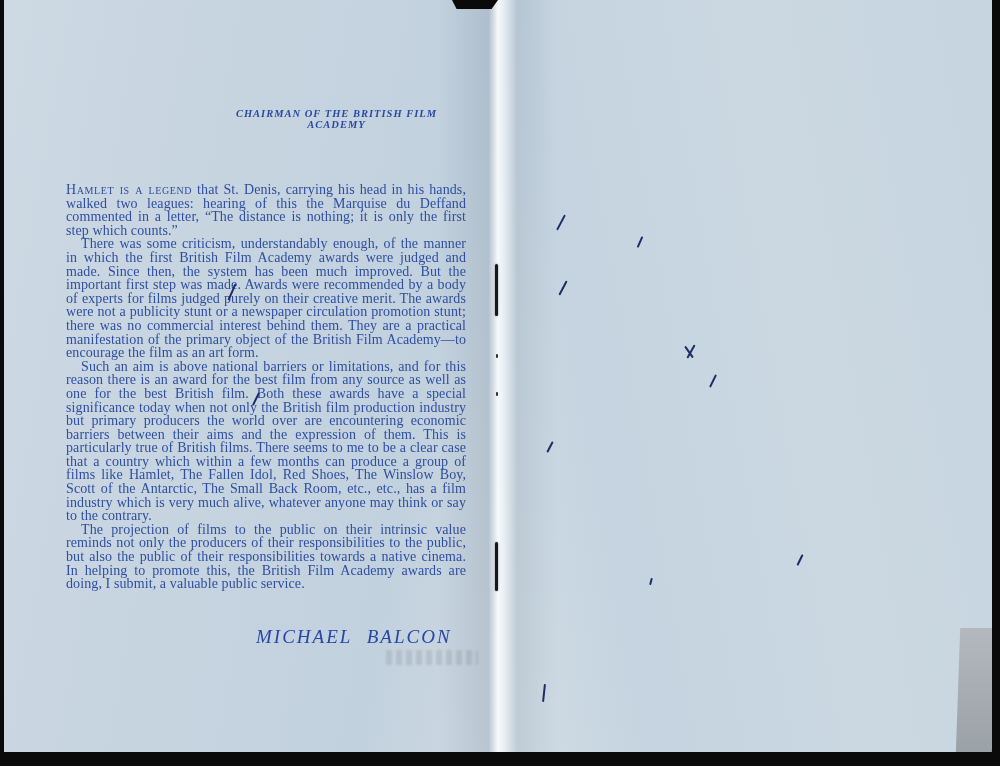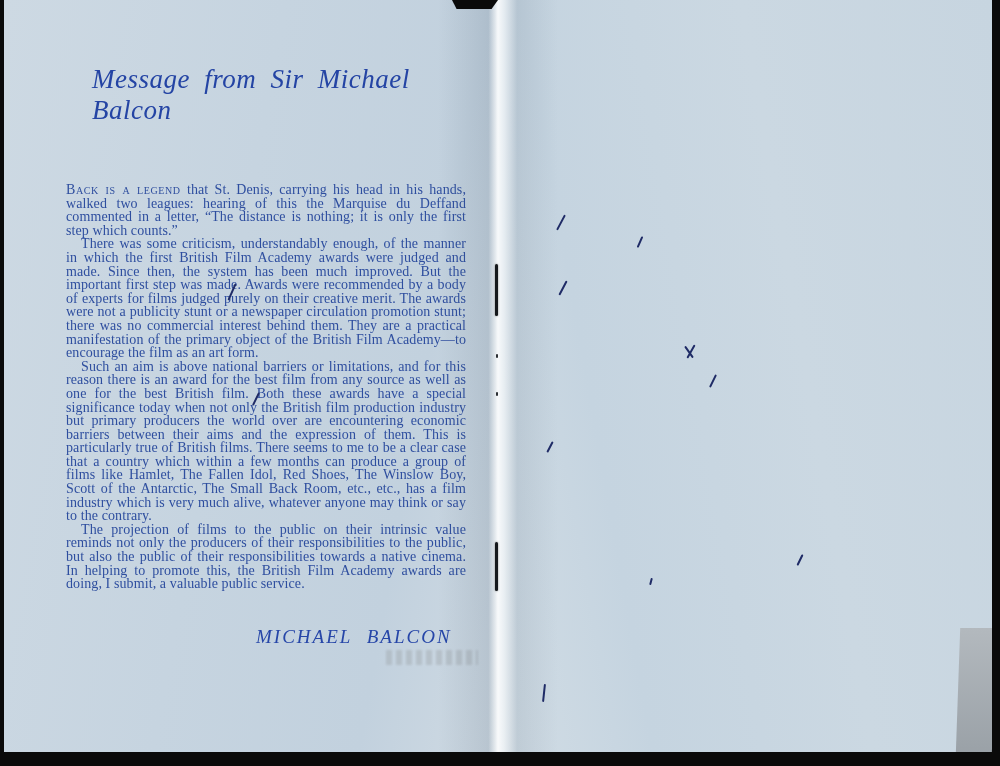--- a/index.html
+++ b/index.html
@@ -50,24 +50,24 @@
   .stamp-smudge{position:absolute;left:382px;top:650px;width:92px;height:15px;opacity:.28;
     filter:blur(1.2px);
     background:repeating-linear-gradient(90deg,#8b8f90 0 6px,transparent 6px 10px);}
   
   .ink{position:absolute;background:#1f2b66;width:2px;border-radius:1px;}
 </style>
 </head>
 <body>
 
 <div class="page page-left">
-  <div class="lp-title">Message from Sir Michael Balcon</div>
+  <div class="lp-subtitle">CHAIRMAN OF THE BRITISH FILM ACADEMY</div>
 
   <div class="lp-body">
-    <p class="noindent"><span class="sc">Back is a legend</span><span> that St. Denis, carrying his head in his hands, walked two leagues: hearing of this the Marquise du Deffand commented in a letter, “The distance is nothing; it is only the first step which counts.”</span></p>
+    <p class="noindent"><span class="sc">Hamlet is a legend</span><span> that St. Denis, carrying his head in his hands, walked two leagues: hearing of this the Marquise du Deffand commented in a letter, “The distance is nothing; it is only the first step which counts.”</span></p>
     <p>There was some criticism, understandably enough, of the manner in which the first British Film Academy awards were judged and made. Since then, the system has been much improved. But the important first step was made. Awards were recommended by a body of experts for films judged purely on their creative merit. The awards were not a publicity stunt or a newspaper circulation promotion stunt; there was no commercial interest behind them. They are a practical manifestation of the primary object of the British Film Academy—to encourage the film as an art form.</p>
     <p><span>Such an aim is above national barriers or limitations, and for this reason there is an award for the best film from any source as well as one for the best British film. Both these awards have a special significance today when not only the British film production industry but primary producers the world over are encountering economic barriers between their aims and the expression of them. This is particularly true of British films. There seems to me to be a clear case that a country which within a few months can produce a group of films like </span><span class="it">Hamlet</span><span>, </span><span class="it">The Fallen Idol</span><span>, </span><span class="it">Red Shoes</span><span>, </span><span class="it">The Winslow Boy</span><span>, </span><span class="it">Scott of the Antarctic</span><span>, </span><span class="it">The Small Back Room</span><span>, etc., etc., has a film industry which is very much alive, whatever anyone may think or say to the contrary.</span></p>
     <p>The projection of films to the public on their intrinsic value reminds not only the producers of their responsibilities to the public, but also the public of their responsibilities towards a native cinema. In helping to promote this, the British Film Academy awards are doing, I submit, a valuable public service.</p>
   </div>
 
   <div class="lp-signature">MICHAEL BALCON</div>
   <div class="stamp-smudge"></div>
 </div>
 
 <div class="page page-right">

